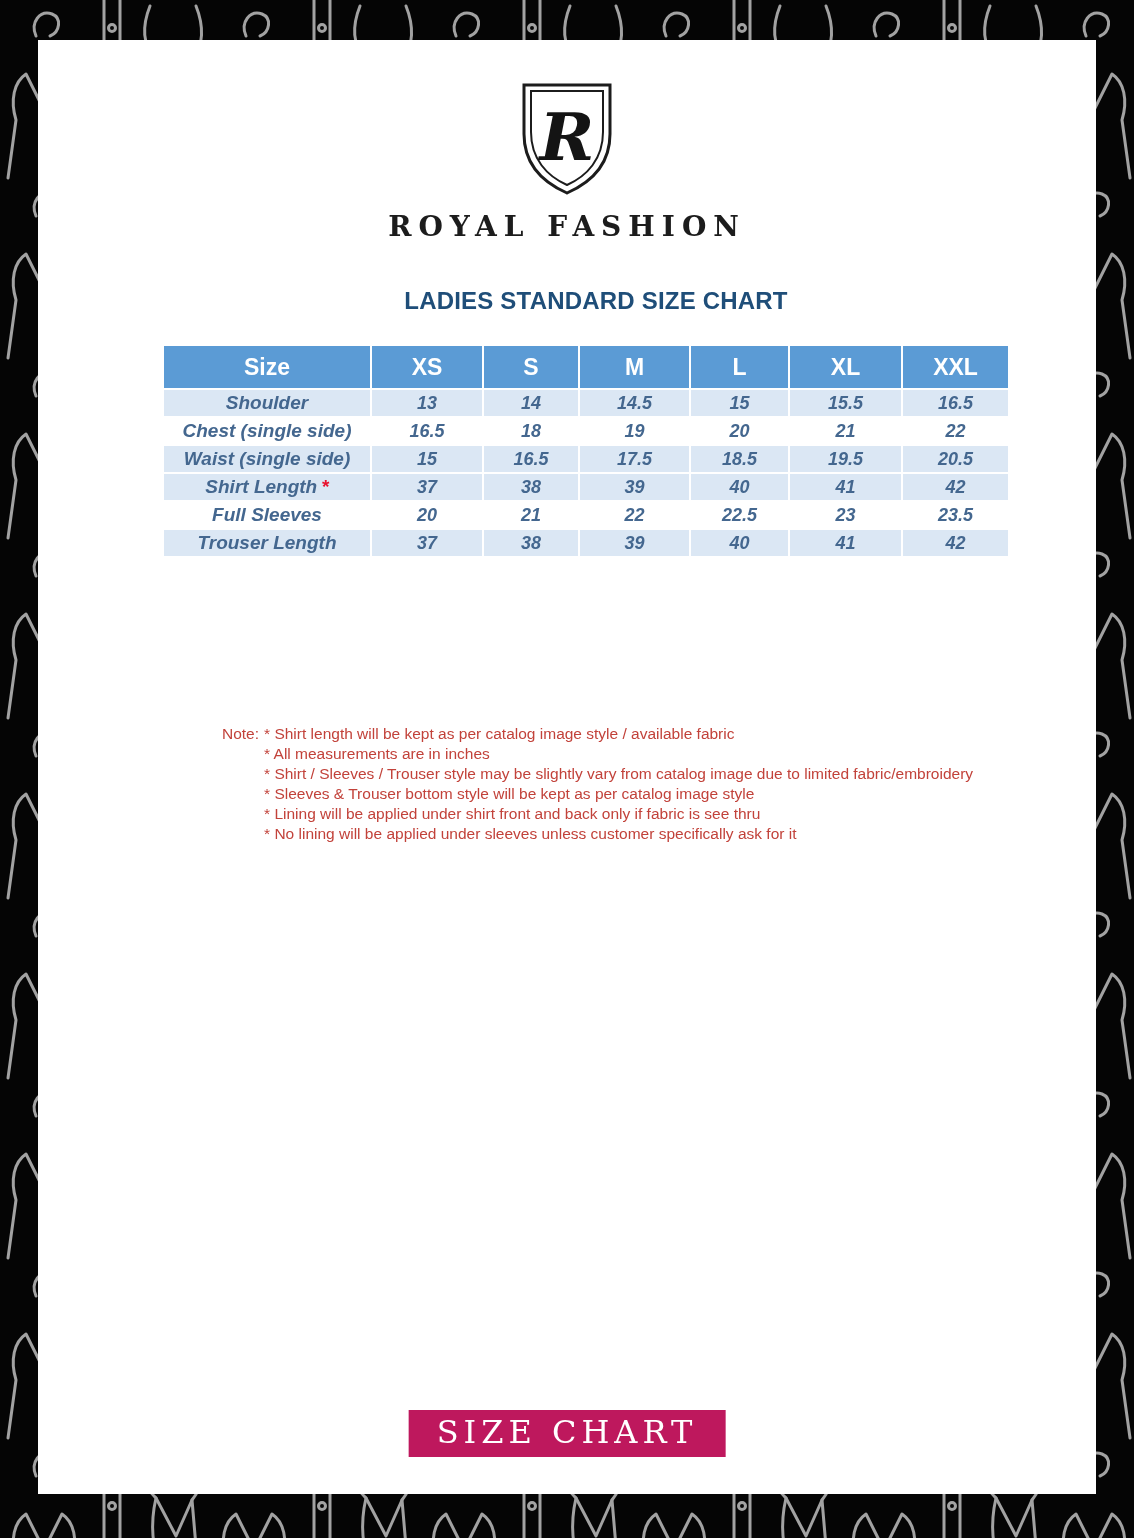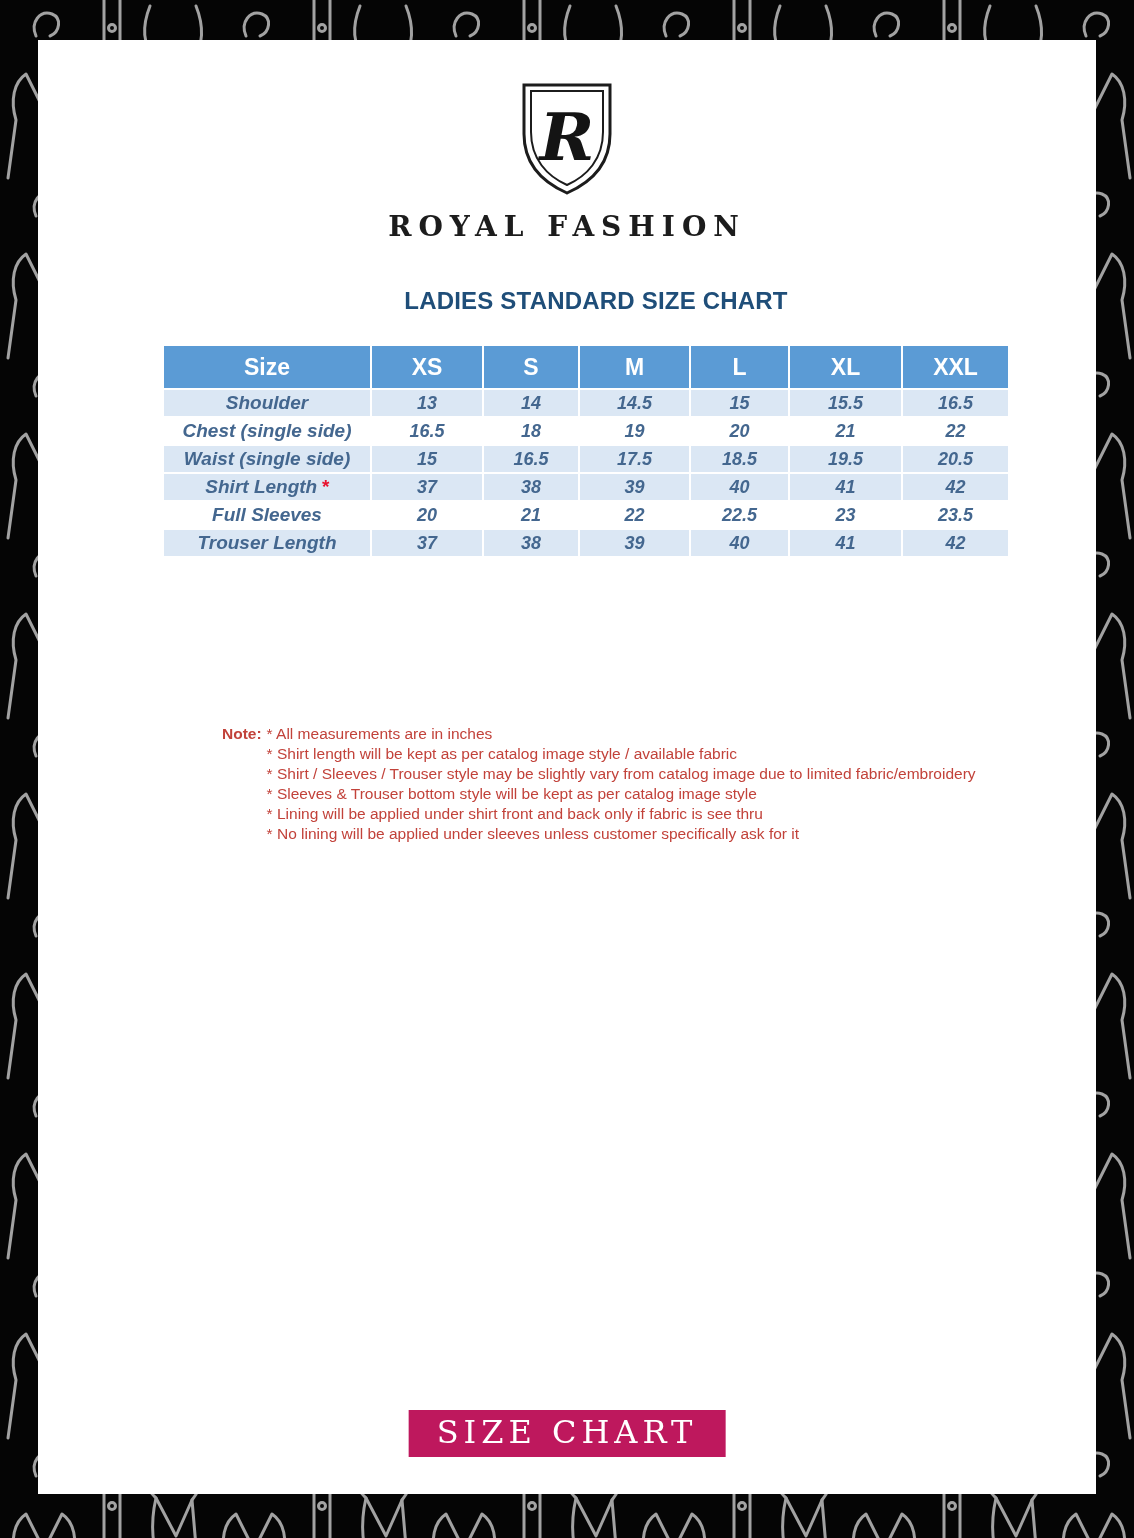--- a/index.html
+++ b/index.html
@@ -72,21 +72,21 @@
   col.c-l{width:97px;} col.c-xl{width:111px;} col.c-xxl{width:105px;}
   
   .notes{
     position:absolute;top:684px;left:184px;
     color:var(--note-red,#c2423a);
     font-size:15.5px;
     line-height:20px;
     white-space:nowrap;
   }
   .notes .note-row{display:flex;}
-  .note-label{font-weight:bold;margin-right:5px;}
+  .note-label{font-weight:normal;margin-right:5px;}
   .note-items{margin:0;padding:0;list-style:none;}
   .note-items li{margin:0;}
   
   .banner{
     position:absolute;bottom:37px;left:50%;
     transform:translateX(-50%);
     background:#be185d;
     color:#ffffff;
     font-family:"DejaVu Serif","Liberation Serif",serif;
     font-size:32px;
@@ -216,22 +216,22 @@
             <td>41</td>
             <td>42</td>
           </tr>
         </tbody>
     </table>
 
     <div class="notes">
       <div class="note-row">
         <span class="note-label">Note:</span>
         <ul class="note-items" id="note-items">
+            <li>* Shirt length will be kept as per catalog image style / available fabric</li>
             <li>* All measurements  are in inches</li>
-            <li>* Shirt length will be kept as per catalog image style / available fabric</li>
             <li>* Shirt / Sleeves / Trouser style may be slightly vary from catalog image due to limited fabric/embroidery</li>
             <li>* Sleeves &amp; Trouser bottom  style will be kept as per catalog image style</li>
             <li>* Lining will be applied under shirt front and back only if fabric is see thru</li>
             <li>* No lining will be applied under sleeves unless customer  specifically ask for it</li>
           </ul>
       </div>
     </div>
 
     <div class="banner">SIZE CHART</div>
 

